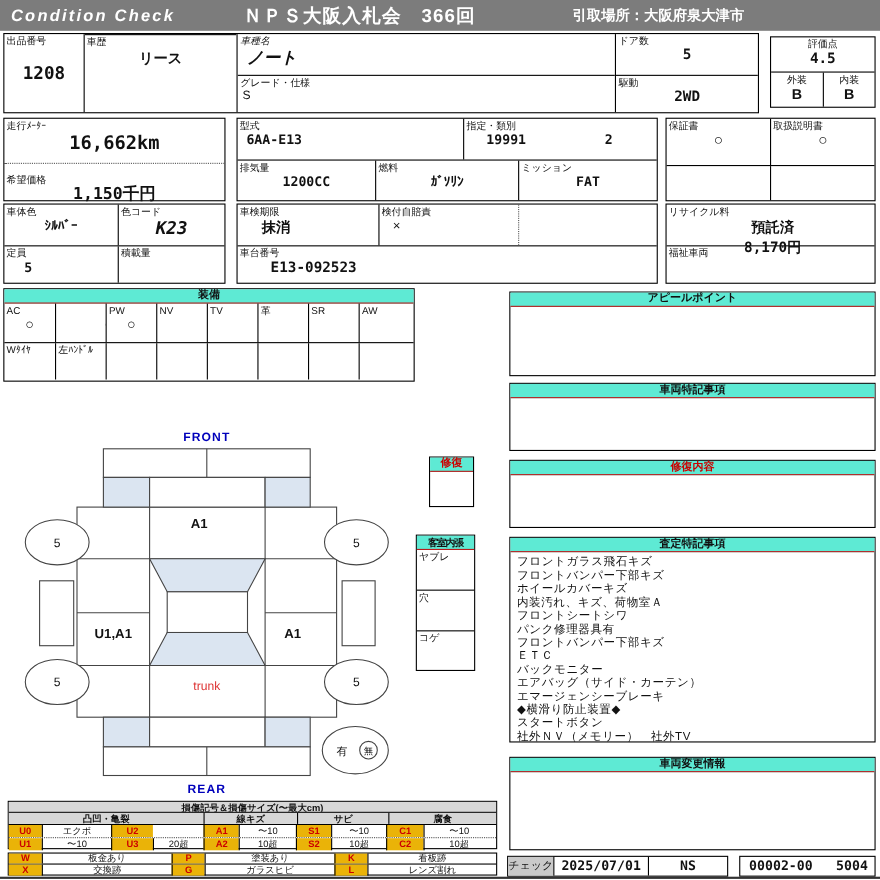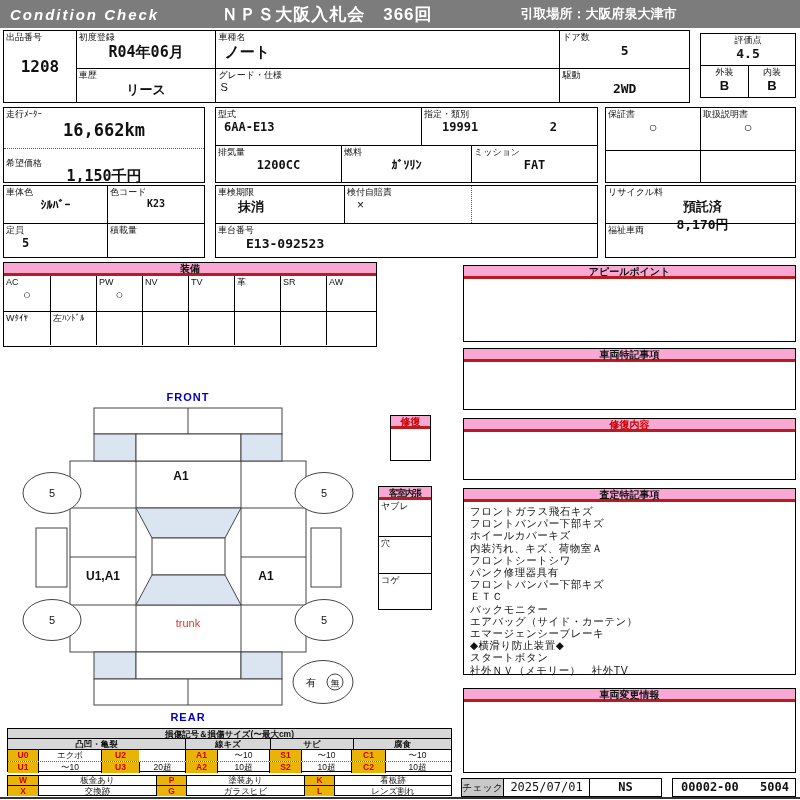--- a/index.html
+++ b/index.html
@@ -10,21 +10,21 @@
   .cell{box-sizing:border-box;position:relative;overflow:hidden;}
   .bl{border-left:1px solid #000;}
   .bt{border-top:1px solid #000;}
   .lbl{font-size:9px;line-height:10px;padding:1px 2px;text-align:left;color:#111;white-space:nowrap;}
   .val{font-weight:bold;font-size:13px;text-align:center;white-space:nowrap;}
   .mono{font-family:"DejaVu Sans Mono","Liberation Mono",monospace;}
   .topbar{left:0;top:0;width:800px;height:28px;background:#7c7c7c;color:#fff;display:flex;align-items:center;}
   .logo{font-style:italic;font-weight:bold;font-size:15px;letter-spacing:2px;margin-left:10px;}
   .auction{font-size:17px;font-weight:bold;letter-spacing:1px;margin-left:62px;}
   .pickup{font-size:13px;font-weight:bold;margin-left:88px;}
-  .strip{background:#f9a8d4;border-bottom:3px solid #b91c1c;text-align:center;font-size:10px;line-height:12px;height:13px;box-sizing:border-box;font-weight:bold;}
+  .strip{background:#5eead4;border-bottom:1px solid #b91c1c;text-align:center;font-size:10px;line-height:12px;height:13px;box-sizing:border-box;font-weight:bold;}
   .panel{position:absolute;left:463px;width:333px;border:1px solid #000;background:#fff;box-sizing:border-box;}
   .note{font-size:10.5px;line-height:12.2px;white-space:nowrap;letter-spacing:0.5px;}
   .red{color:#cc0000;}
   .lgrow{display:flex;}
   .lgc{box-sizing:border-box;font-size:8.5px;line-height:10px;text-align:center;overflow:hidden;white-space:nowrap;}
   .lgcode{background:#eab308;color:#cc0000;font-weight:bold;}
   .lghead{background:#d7d7d7;font-weight:bold;}
   .circ{font-size:14px;line-height:1;}
 </style>
 </head>
@@ -36,31 +36,27 @@
   <span class="pickup">引取場所：大阪府泉大津市</span>
 </div>
 
 <div class="abs box" style="left:3px;top:30px;width:687px;height:73px;">
   <div class="row" style="height:71px;">
     <div class="cell" style="width:72px;">
       <div class="lbl">出品番号</div>
       <div class="val mono" style="font-size:16px;margin-top:14px;">1208</div>
     </div>
     <div class="cell bl" style="width:140px;">
-      <div style="height:37px;">
-        <div class="lbl">初度登録</div>
-        <div class="val mono" style="font-size:15px;">R04年06月</div>
-      </div>
       <div class="bt" style="height:34px;">
         <div class="lbl">車歴</div>
         <div class="val" style="font-size:13px;">リース</div>
       </div>
     </div>
     <div class="cell bl" style="width:345px;">
-      <div style="height:37px;">
+      <div style="height:37px;font-style:italic;">
         <div class="lbl">車種名</div>
         <div class="val" style="text-align:left;padding-left:8px;font-size:15px;">ノート</div>
       </div>
       <div class="bt" style="height:34px;">
         <div class="lbl">グレード・仕様</div>
         <div style="font-size:11px;padding-left:4px;">S</div>
       </div>
     </div>
     <div class="cell bl" style="width:130px;">
       <div style="height:37px;">
@@ -152,21 +148,21 @@
 </div>
 
 <div class="abs box" style="left:3px;top:185px;width:202px;height:73px;">
   <div class="row" style="height:37px;">
     <div class="cell" style="width:103px;">
       <div class="lbl">車体色</div>
       <div class="val" style="font-size:12px;">ｼﾙﾊﾞｰ</div>
     </div>
     <div class="cell bl" style="width:97px;">
       <div class="lbl">色コード</div>
-      <div class="val mono" style="font-size:10px;">K23</div>
+      <div class="val mono" style="font-size:16px;font-style:italic;">K23</div>
     </div>
   </div>
   <div class="row bt" style="height:34px;">
     <div class="cell" style="width:103px;">
       <div class="lbl">定員</div>
       <div class="val mono" style="text-align:left;padding-left:18px;font-size:12px;">5</div>
     </div>
     <div class="cell bl" style="width:97px;">
       <div class="lbl">積載量</div>
       <div class="val"></div>
@@ -359,21 +355,21 @@
     <div class="note">社外ＮＶ（メモリー）　社外TV</div>
   </div>
 </div>
 
 <div class="panel" style="top:688px;height:85px;">
   <div class="strip">車両変更情報</div>
 </div>
 
 <div class="abs box row" style="left:461px;top:778px;width:201px;height:19px;">
   <div class="cell" style="width:41px;background:#c9c9c9;font-size:10px;line-height:17px;text-align:center;">チェック</div>
-  <div class="cell bl mono" style="width:86px;font-size:12px;font-weight:normal;line-height:17px;text-align:center;">2025/07/01</div>
+  <div class="cell bl mono" style="width:86px;font-size:12px;font-weight:bold;line-height:17px;text-align:center;">2025/07/01</div>
   <div class="cell bl mono" style="width:72px;font-size:12px;font-weight:bold;line-height:17px;text-align:center;">NS</div>
 </div>
 <div class="abs box row" style="left:672px;top:778px;width:124px;height:19px;justify-content:space-between;padding:0 6px 0 8px;">
   <span class="mono" style="font-size:12px;font-weight:bold;line-height:17px;">00002-00</span>
   <span class="mono" style="font-size:12px;font-weight:bold;line-height:17px;">5004</span>
 </div>
 
 <div class="abs box" style="left:7px;top:728px;width:445px;height:44px;">
   <div class="lgc lghead" style="height:10px;line-height:10px;border-bottom:1px solid #000;">損傷記号＆損傷サイズ(〜最大cm)</div>
   <div class="lgrow" style="height:10px;">

